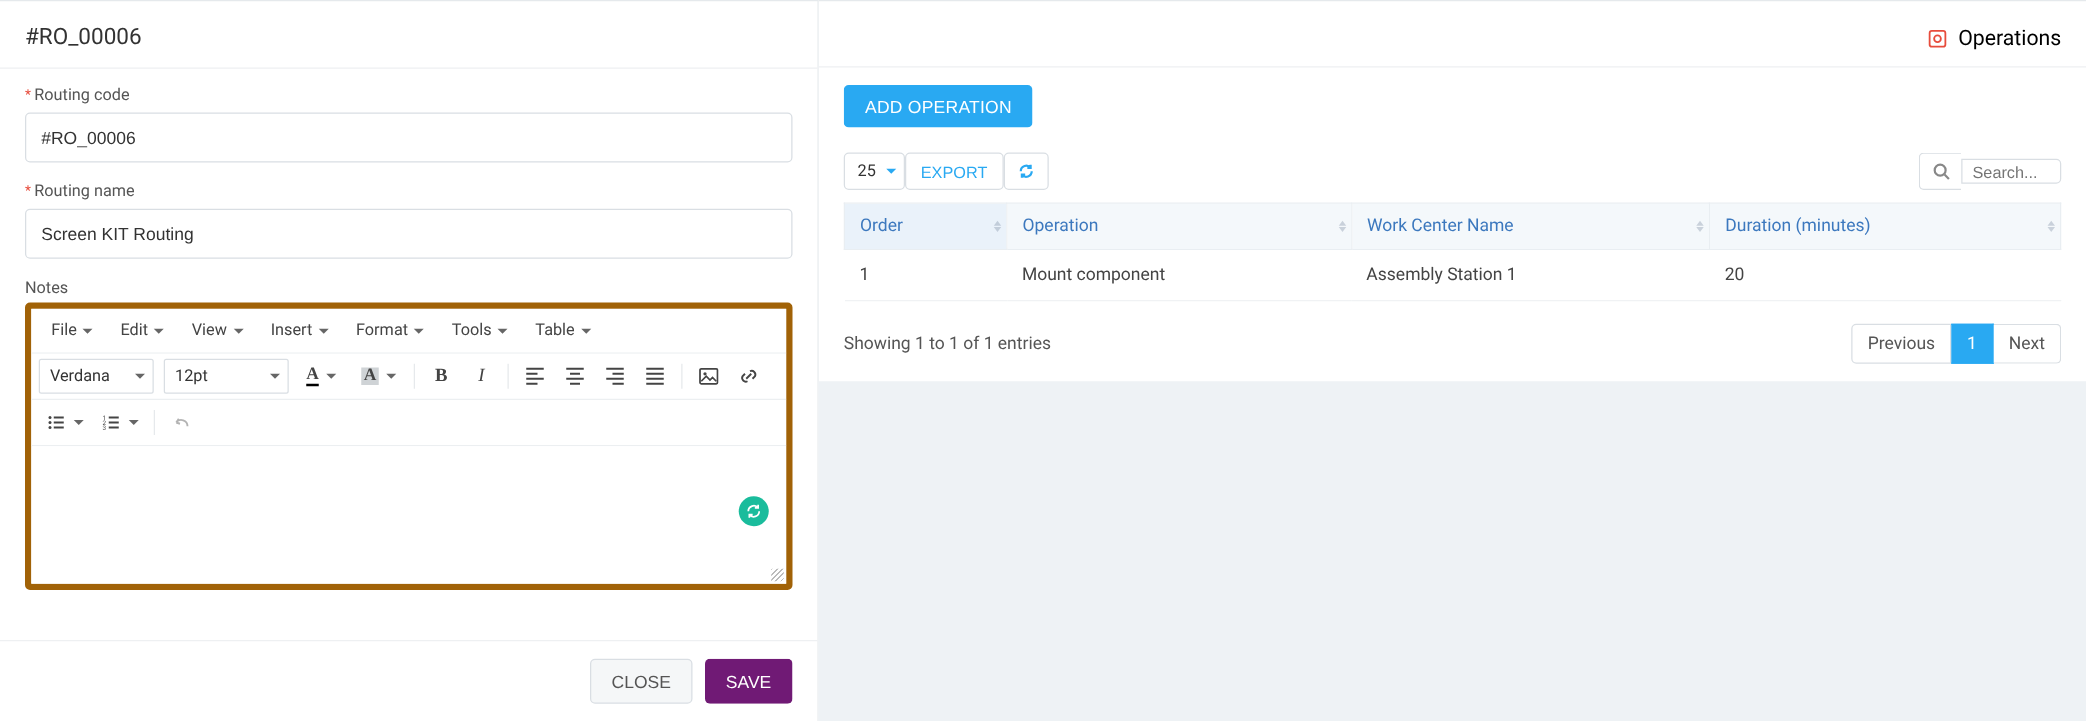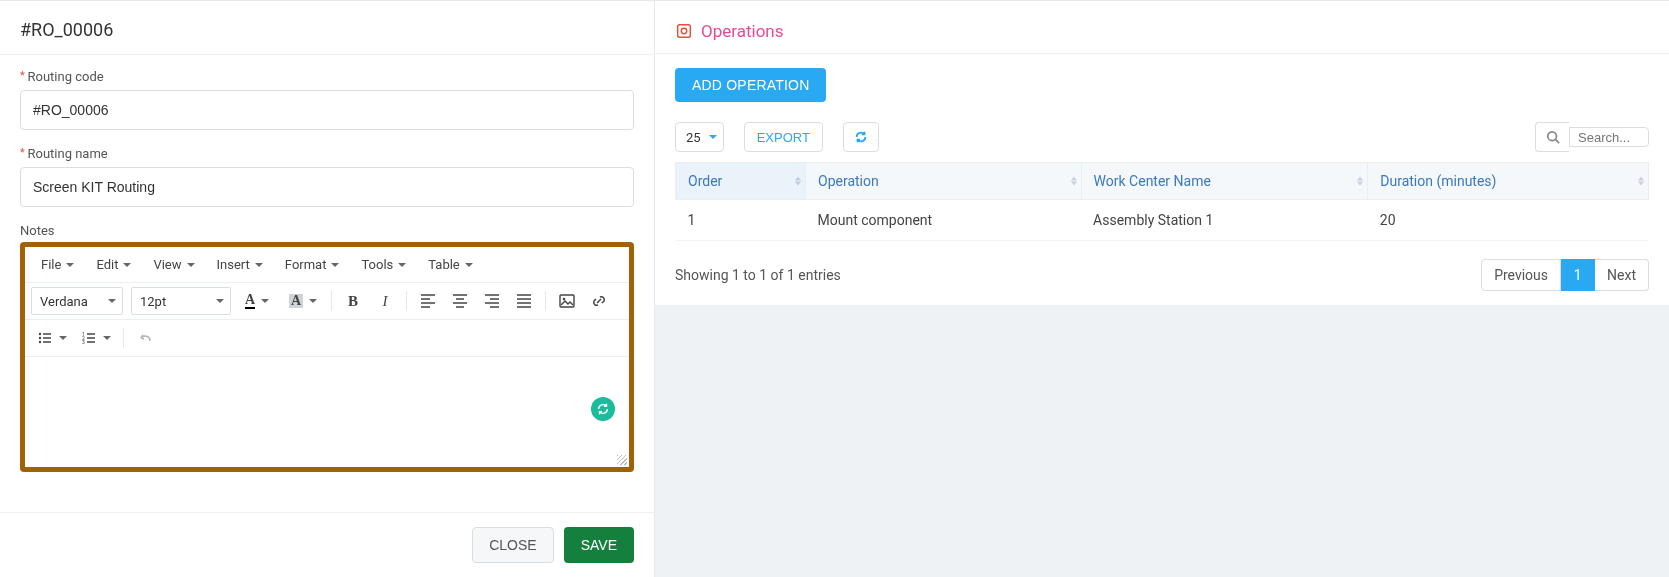--- a/index.html
+++ b/index.html
@@ -132,39 +132,39 @@
   .btn {
     height: 36px;
     padding: 0 16px;
     border-radius: 4px;
     border: 1px solid transparent;
     font-size: 14px;
     cursor: pointer;
     display:inline-flex; align-items:center; justify-content:center;
   }
   .btn-secondary { background:#f5f7f8; border-color:#d9dee3; color:#555; }
-  .btn-primary   { background:#15803d; color:#fff; }
+  .btn-primary   { background:#701a75; color:#fff; }
 
   
   .ops-header {
     display:flex; align-items:center; gap:8px;
     padding: 20px 20px 12px 20px;
     border-bottom: 1px solid #eef0f2;
-    color:#ec4899; font-size:17px; font-weight:400;
+    color:#000000; font-size:17px; font-weight:400;justify-content:flex-end;
   }
   .ops-header svg { width:18px;height:18px; fill:none; stroke:#e74c3c; stroke-width:1.6; }
   .ops-body { padding: 14px 20px; }
   .add-op-row { margin-bottom: 20px; }
   .btn-info { background:#29a9f2; color:#fff; height:34px; font-weight:500; letter-spacing:.2px; }
 
   .table-controls {
     display:flex; align-items:center; justify-content:space-between;
     margin-bottom: 10px;
   }
-  .tc-left { display:flex; gap:20px; align-items:center; }
+  .tc-left { display:flex; gap:0; align-items:center; }
   .select-sm {
     height:30px; border:1px solid #d9dee3; border-radius:4px;
     padding: 0 22px 0 10px; font-size:13px; color:#333; background:#fff;
     position:relative; display:flex; align-items:center;
   }
   .select-sm .sel-caret { position:absolute; right:6px; top:50%; transform:translateY(-50%);
     width:0;height:0;border-left:4px solid transparent;border-right:4px solid transparent;border-top:4px solid #29a9f2; }
   .btn-outline {
     height:30px; border:1px solid #d9dee3; border-radius:4px; background:#fff;
     padding:0 12px; color:#29a9f2; font-size:13px; display:flex;align-items:center;justify-content:center;

